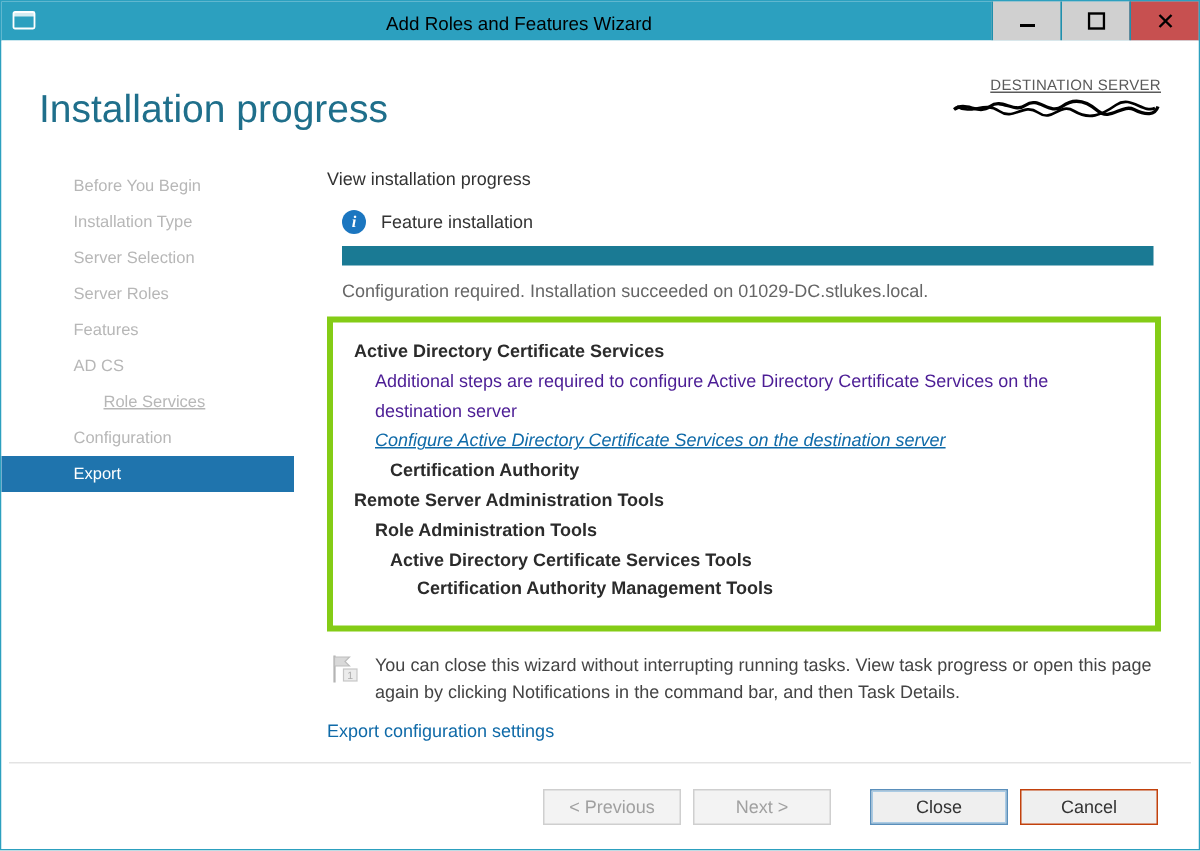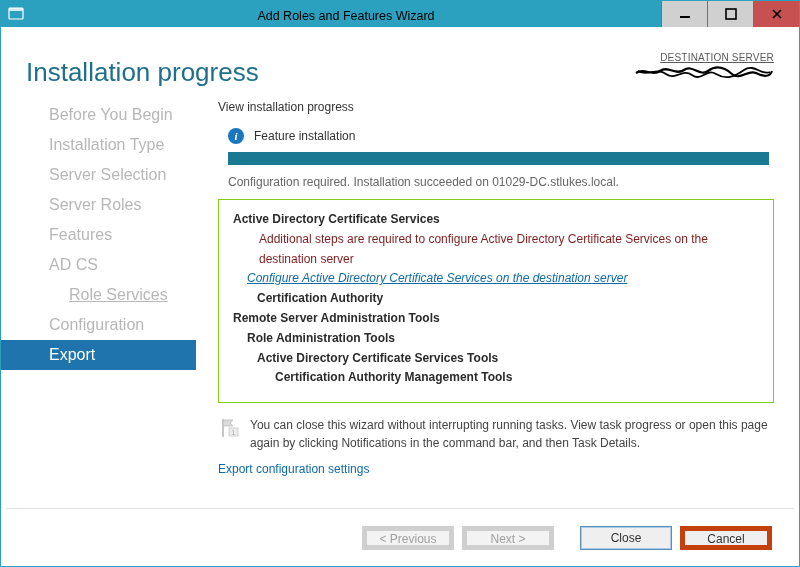--- a/index.html
+++ b/index.html
@@ -56,20 +56,21 @@
   .titlebar .ctrl.close {
     background: #c75050;
     color: #fff;
   }
   
   .content {
     flex: 1;
     display: flex;
     flex-direction: column;
     background: #fff;
+    gap: 12px;
   }
   .header-row {
     display: flex;
     padding: 20px 25px 0 25px;
     align-items: flex-start;
   }
   .page-title {
     font-size: 26px;
     font-weight: 300;
     color: #1f6f8b;
@@ -97,21 +98,21 @@
     display: flex;
     padding: 12px 0 0 0;
     min-height: 0;
   }
   .sidebar {
     width: 195px;
     padding: 0;
   }
   .side-item {
     padding: 6px 0 6px 48px;
-    font-size: 16px;
+    font-size: 11px;
     color: #b7b7b7;
     cursor: default;
   }
   .side-item.indent { padding-left: 68px; text-decoration: underline; }
   .side-item.active {
     background: #1f74ad;
     color: #fff;
   }
 
   .main {
@@ -155,28 +156,28 @@
     background: #1a7a94;
     margin-right: 5px;
   }
   .status-line {
     margin: 10px 0 10px 32px;
     color: #666;
     font-size: 12px;
   }
 
   .details-box {
-    border: 1px solid #84cc16;
+    border: 4px solid #84cc16;
     margin-left: 22px;
     padding: 10px 14px 14px 14px;
     line-height: 1.65;
     overflow: auto;
   }
   .details-box .bold { font-weight: 600; color:#2b2b2b; }
-  .details-box .desc { color:#7f1d1d; margin-left: 26px;}
+  .details-box .desc { color:#4c1d95; margin-left: 14px;}
   .details-box .link {
     color: #0f6aa8;
     text-decoration: underline;
     margin-left: 14px;
     cursor: pointer;
     display: inline-block;
     font-style: italic;
   }
   .ind1 { margin-left: 24px; }
   .ind2 { margin-left: 42px; }
@@ -211,21 +212,21 @@
     align-items: center;
     padding-right: 22px;
     gap: 8px;
     border-top: 1px solid #e3e3e3;
     margin: 0 5px;
   }
   button.btn {
     width: 92px;
     height: 24px;
     background: #efefef;
-    border: 5px solid #c2410c;
+    border: 1px solid #c2410c;
     font-size: 12px;
     font-family: inherit;
     color: #333;
     cursor: pointer;
   }
   button.btn[disabled] {
     color: #a0a0a0;
     background: #f3f3f3;
     border-color: #cfcfcf;
     cursor: default;

